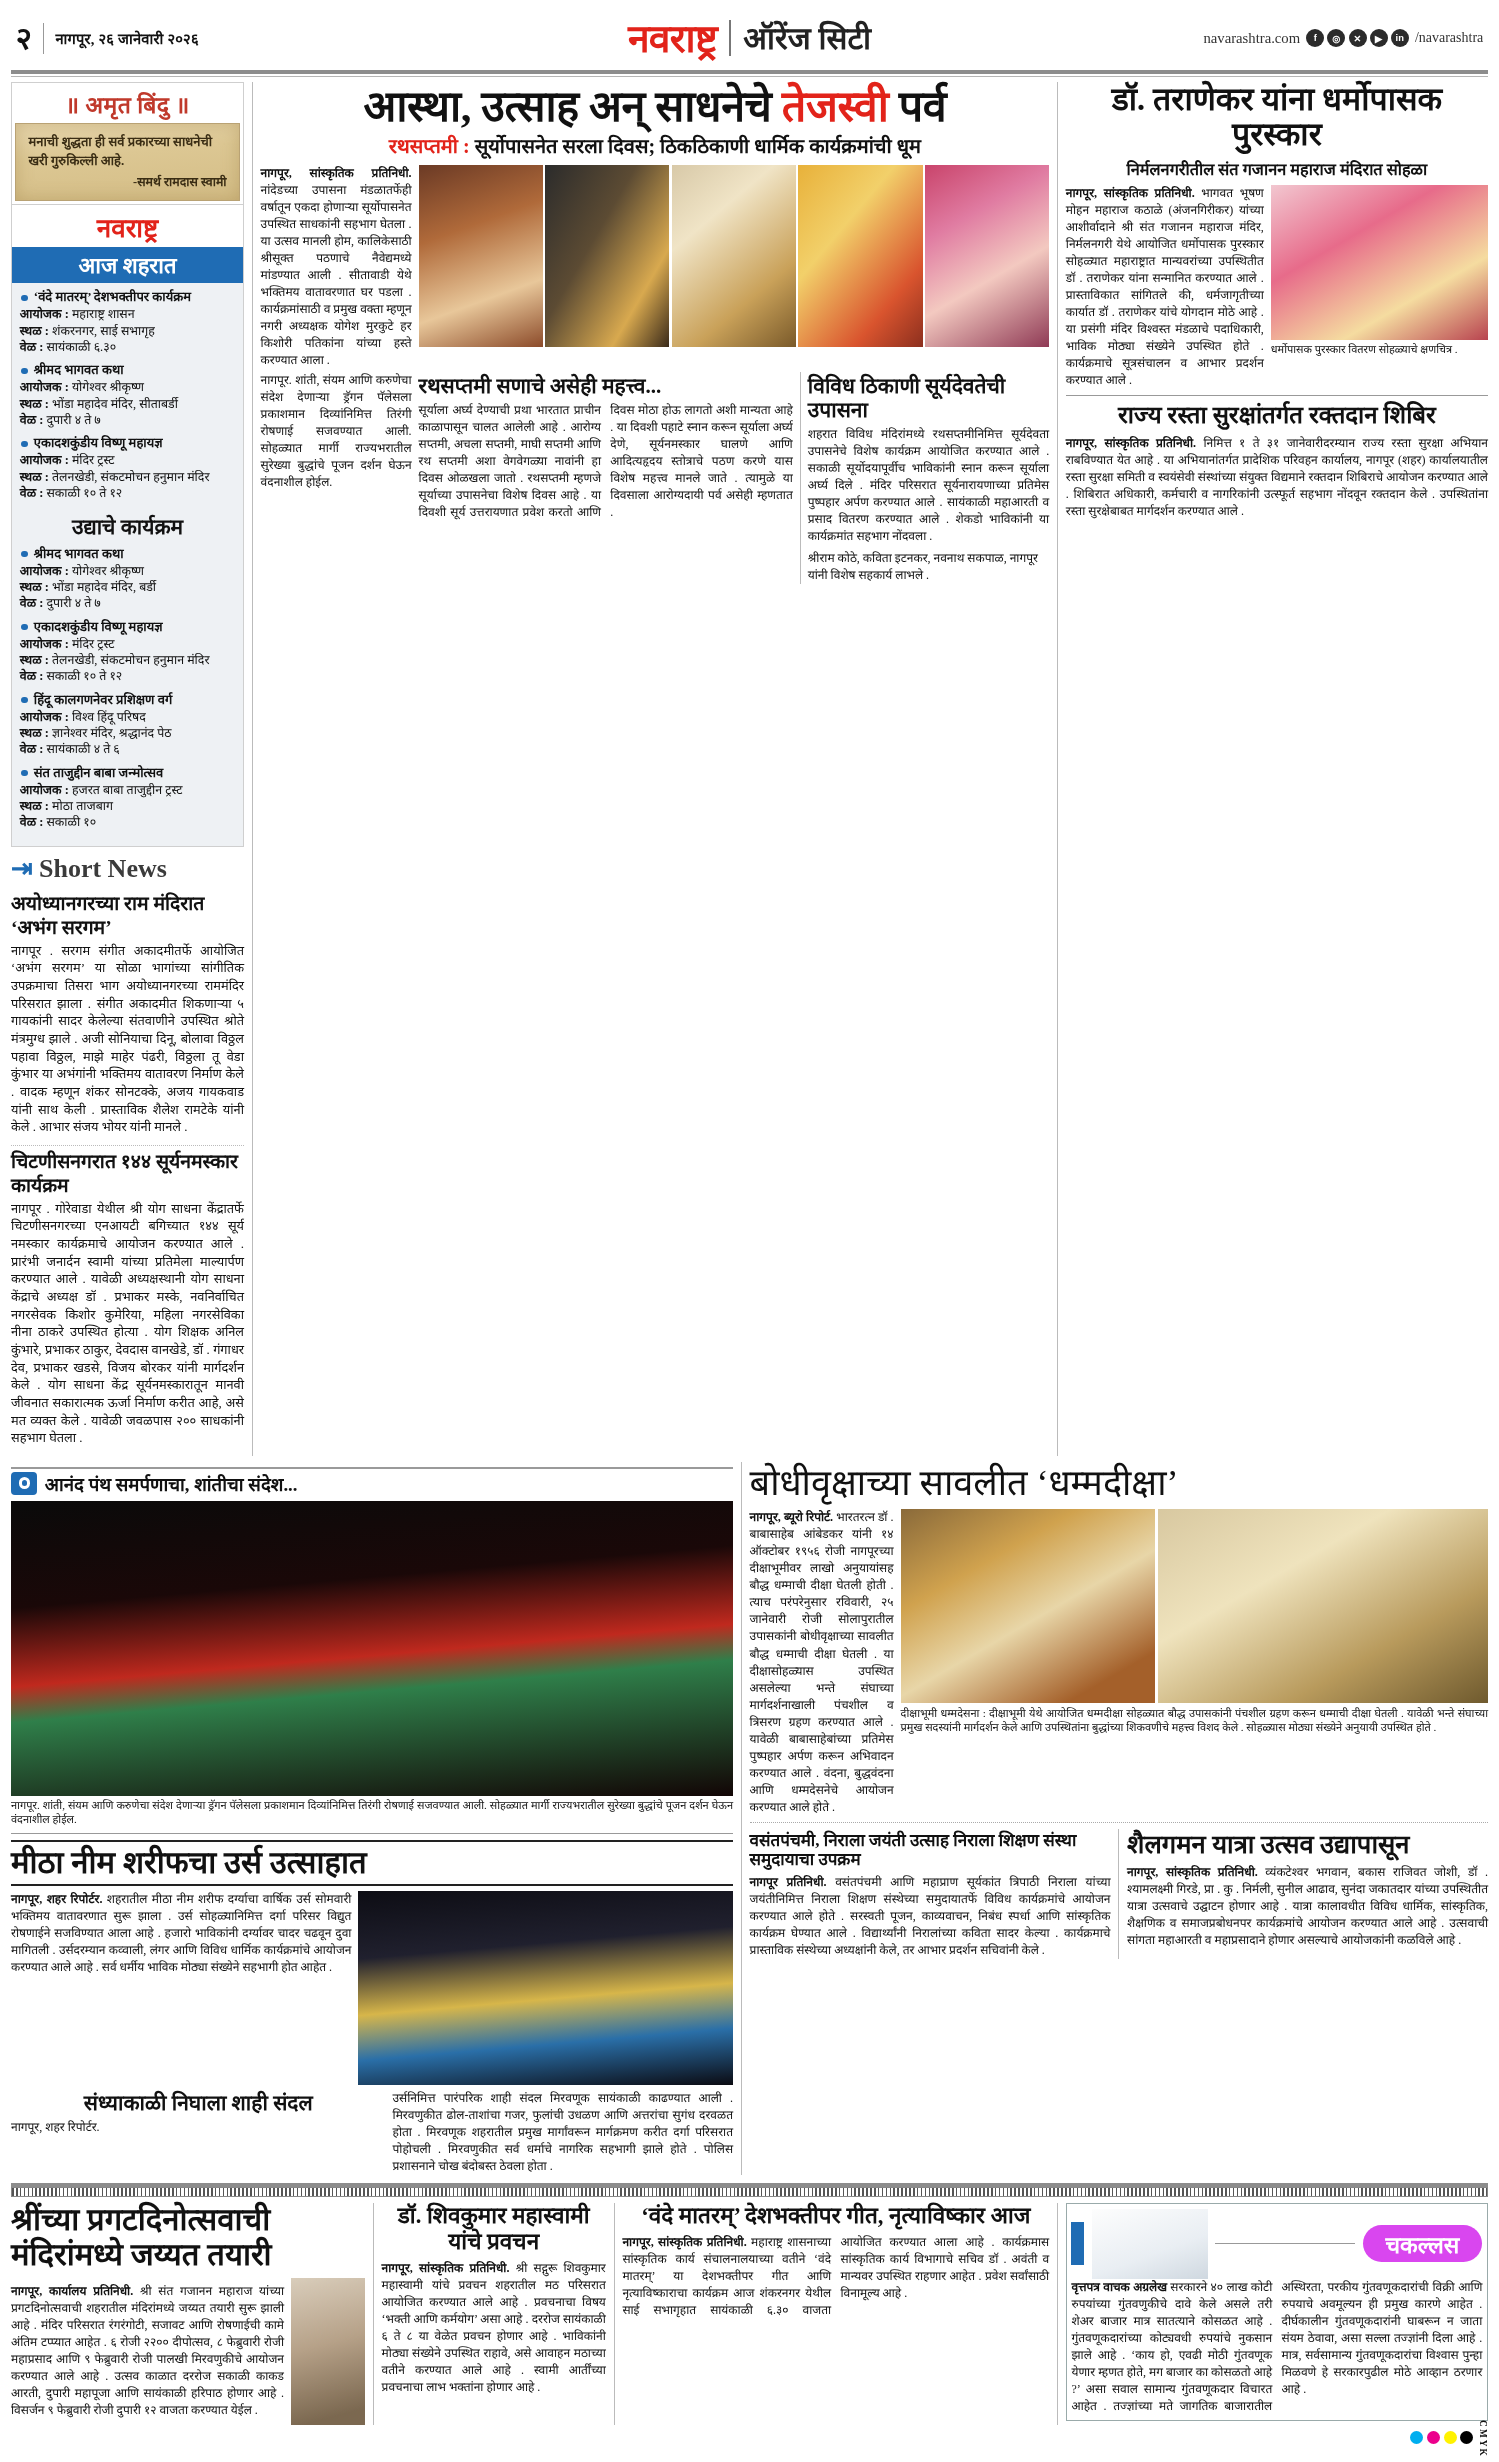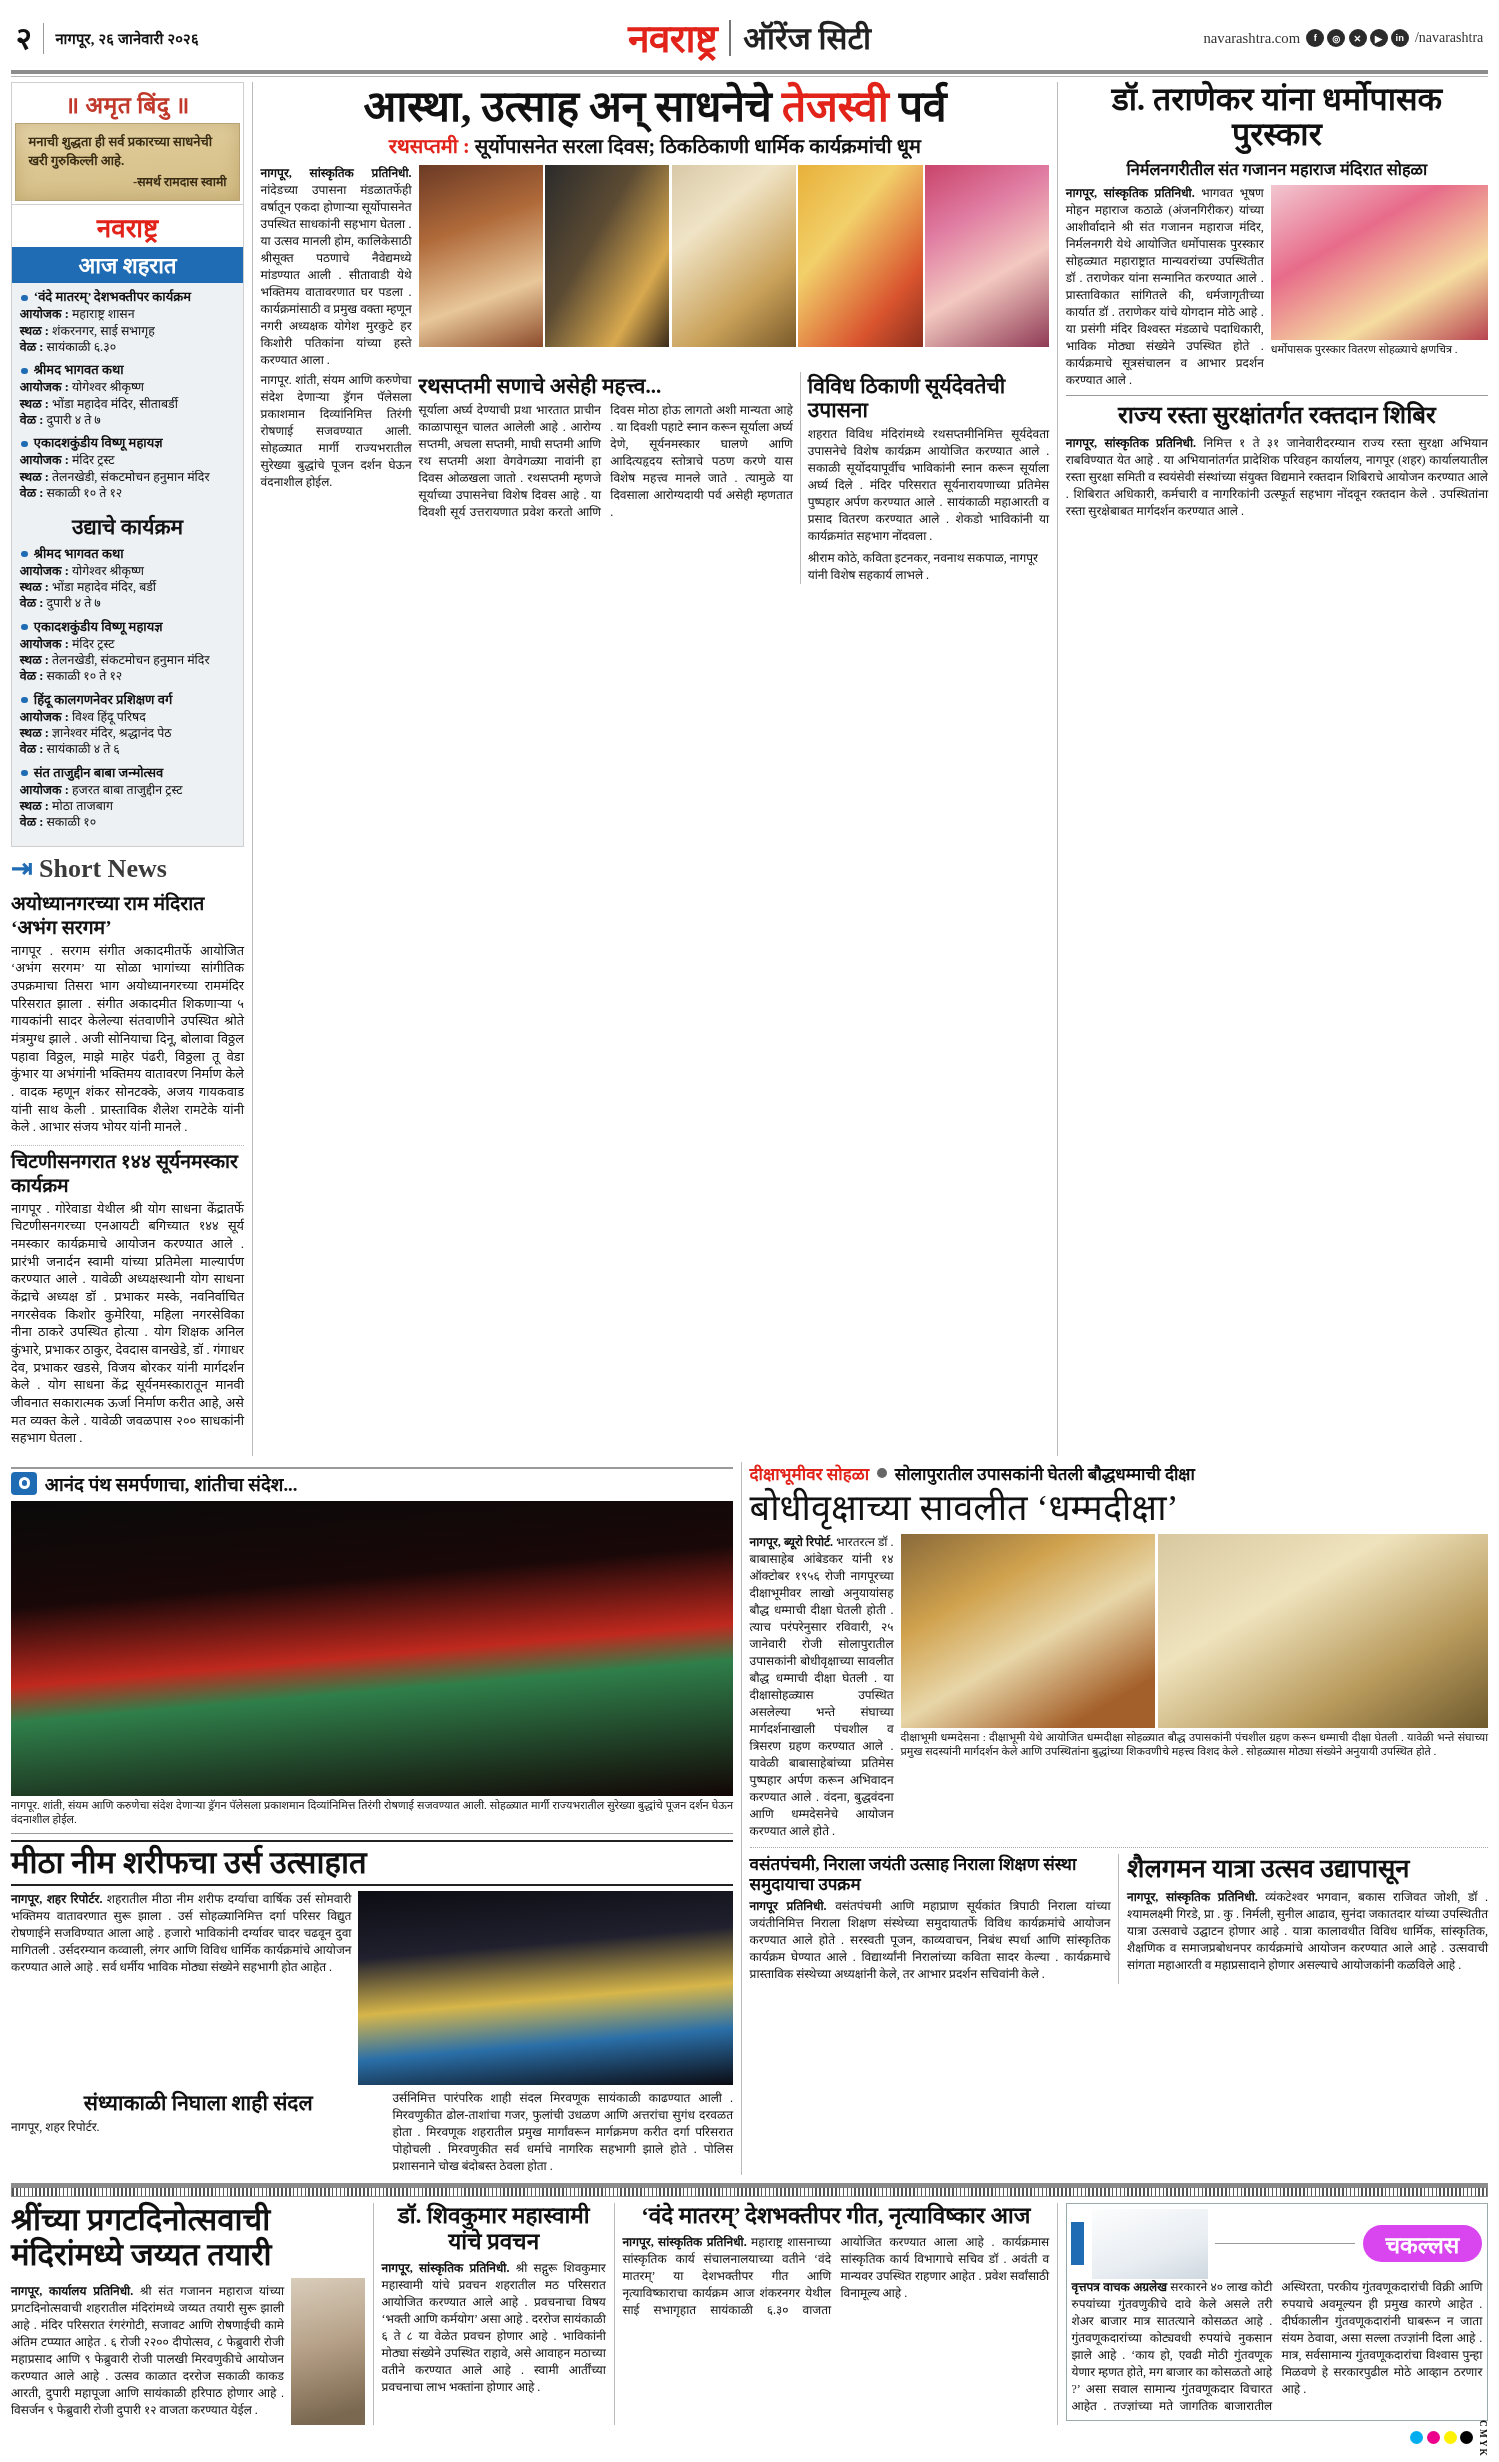--- a/index.html
+++ b/index.html
@@ -385,25 +385,20 @@
             </div>
             <div style="flex:1;font-size:12px;line-height:1.42;text-align:justify;">
               <span>उर्सनिमित्त पारंपरिक शाही संदल मिरवणूक सायंकाळी काढण्यात आली . मिरवणुकीत ढोल-ताशांचा गजर, फुलांची उधळण आणि अत्तरांचा सुगंध दरवळत होता . मिरवणूक शहरातील प्रमुख मार्गांवरून मार्गक्रमण करीत दर्गा परिसरात पोहोचली . मिरवणुकीत सर्व धर्माचे नागरिक सहभागी झाले होते . पोलिस प्रशासनाने चोख बंदोबस्त ठेवला होता .</span>
             </div>
           </div>
         </div>
       </div>
     </div>
 
     <div class="col-mid vline" style="padding-left:7.8px;">
-      <div class="kicker">
-        <span class="red">दीक्षाभूमीवर सोहळा</span>
-        <span class="dot"></span>
-        <span>सोलापुरातील उपासकांनी घेतली बौद्धधम्माची दीक्षा</span>
-      </div>
       <h2 class="big-head">बोधीवृक्षाच्या सावलीत ‘धम्मदीक्षा’</h2>
 
       <div style="display:flex;gap:7px;">
         <div style="width:144px;flex:0 0 144px;font-size:12px;line-height:1.42;text-align:justify;">
           <span class="dateline">नागपूर, ब्यूरो रिपोर्ट.</span>
           <span>भारतरत्न डॉ . बाबासाहेब आंबेडकर यांनी १४ ऑक्टोबर १९५६ रोजी नागपूरच्या दीक्षाभूमीवर लाखो अनुयायांसह बौद्ध धम्माची दीक्षा घेतली होती . त्याच परंपरेनुसार रविवारी, २५ जानेवारी रोजी सोलापुरातील उपासकांनी बोधीवृक्षाच्या सावलीत बौद्ध धम्माची दीक्षा घेतली . या दीक्षासोहळ्यास उपस्थित असलेल्या भन्ते संघाच्या मार्गदर्शनाखाली पंचशील व त्रिसरण ग्रहण करण्यात आले . यावेळी बाबासाहेबांच्या प्रतिमेस पुष्पहार अर्पण करून अभिवादन करण्यात आले . वंदना, बुद्धवंदना आणि धम्मदेसनेचे आयोजन करण्यात आले होते .</span>
         </div>
         <div style="flex:1;">
           <div style="display:flex;gap:3.1px;height:194px;">
             <div class="img-monks" style="flex:1;"></div>

